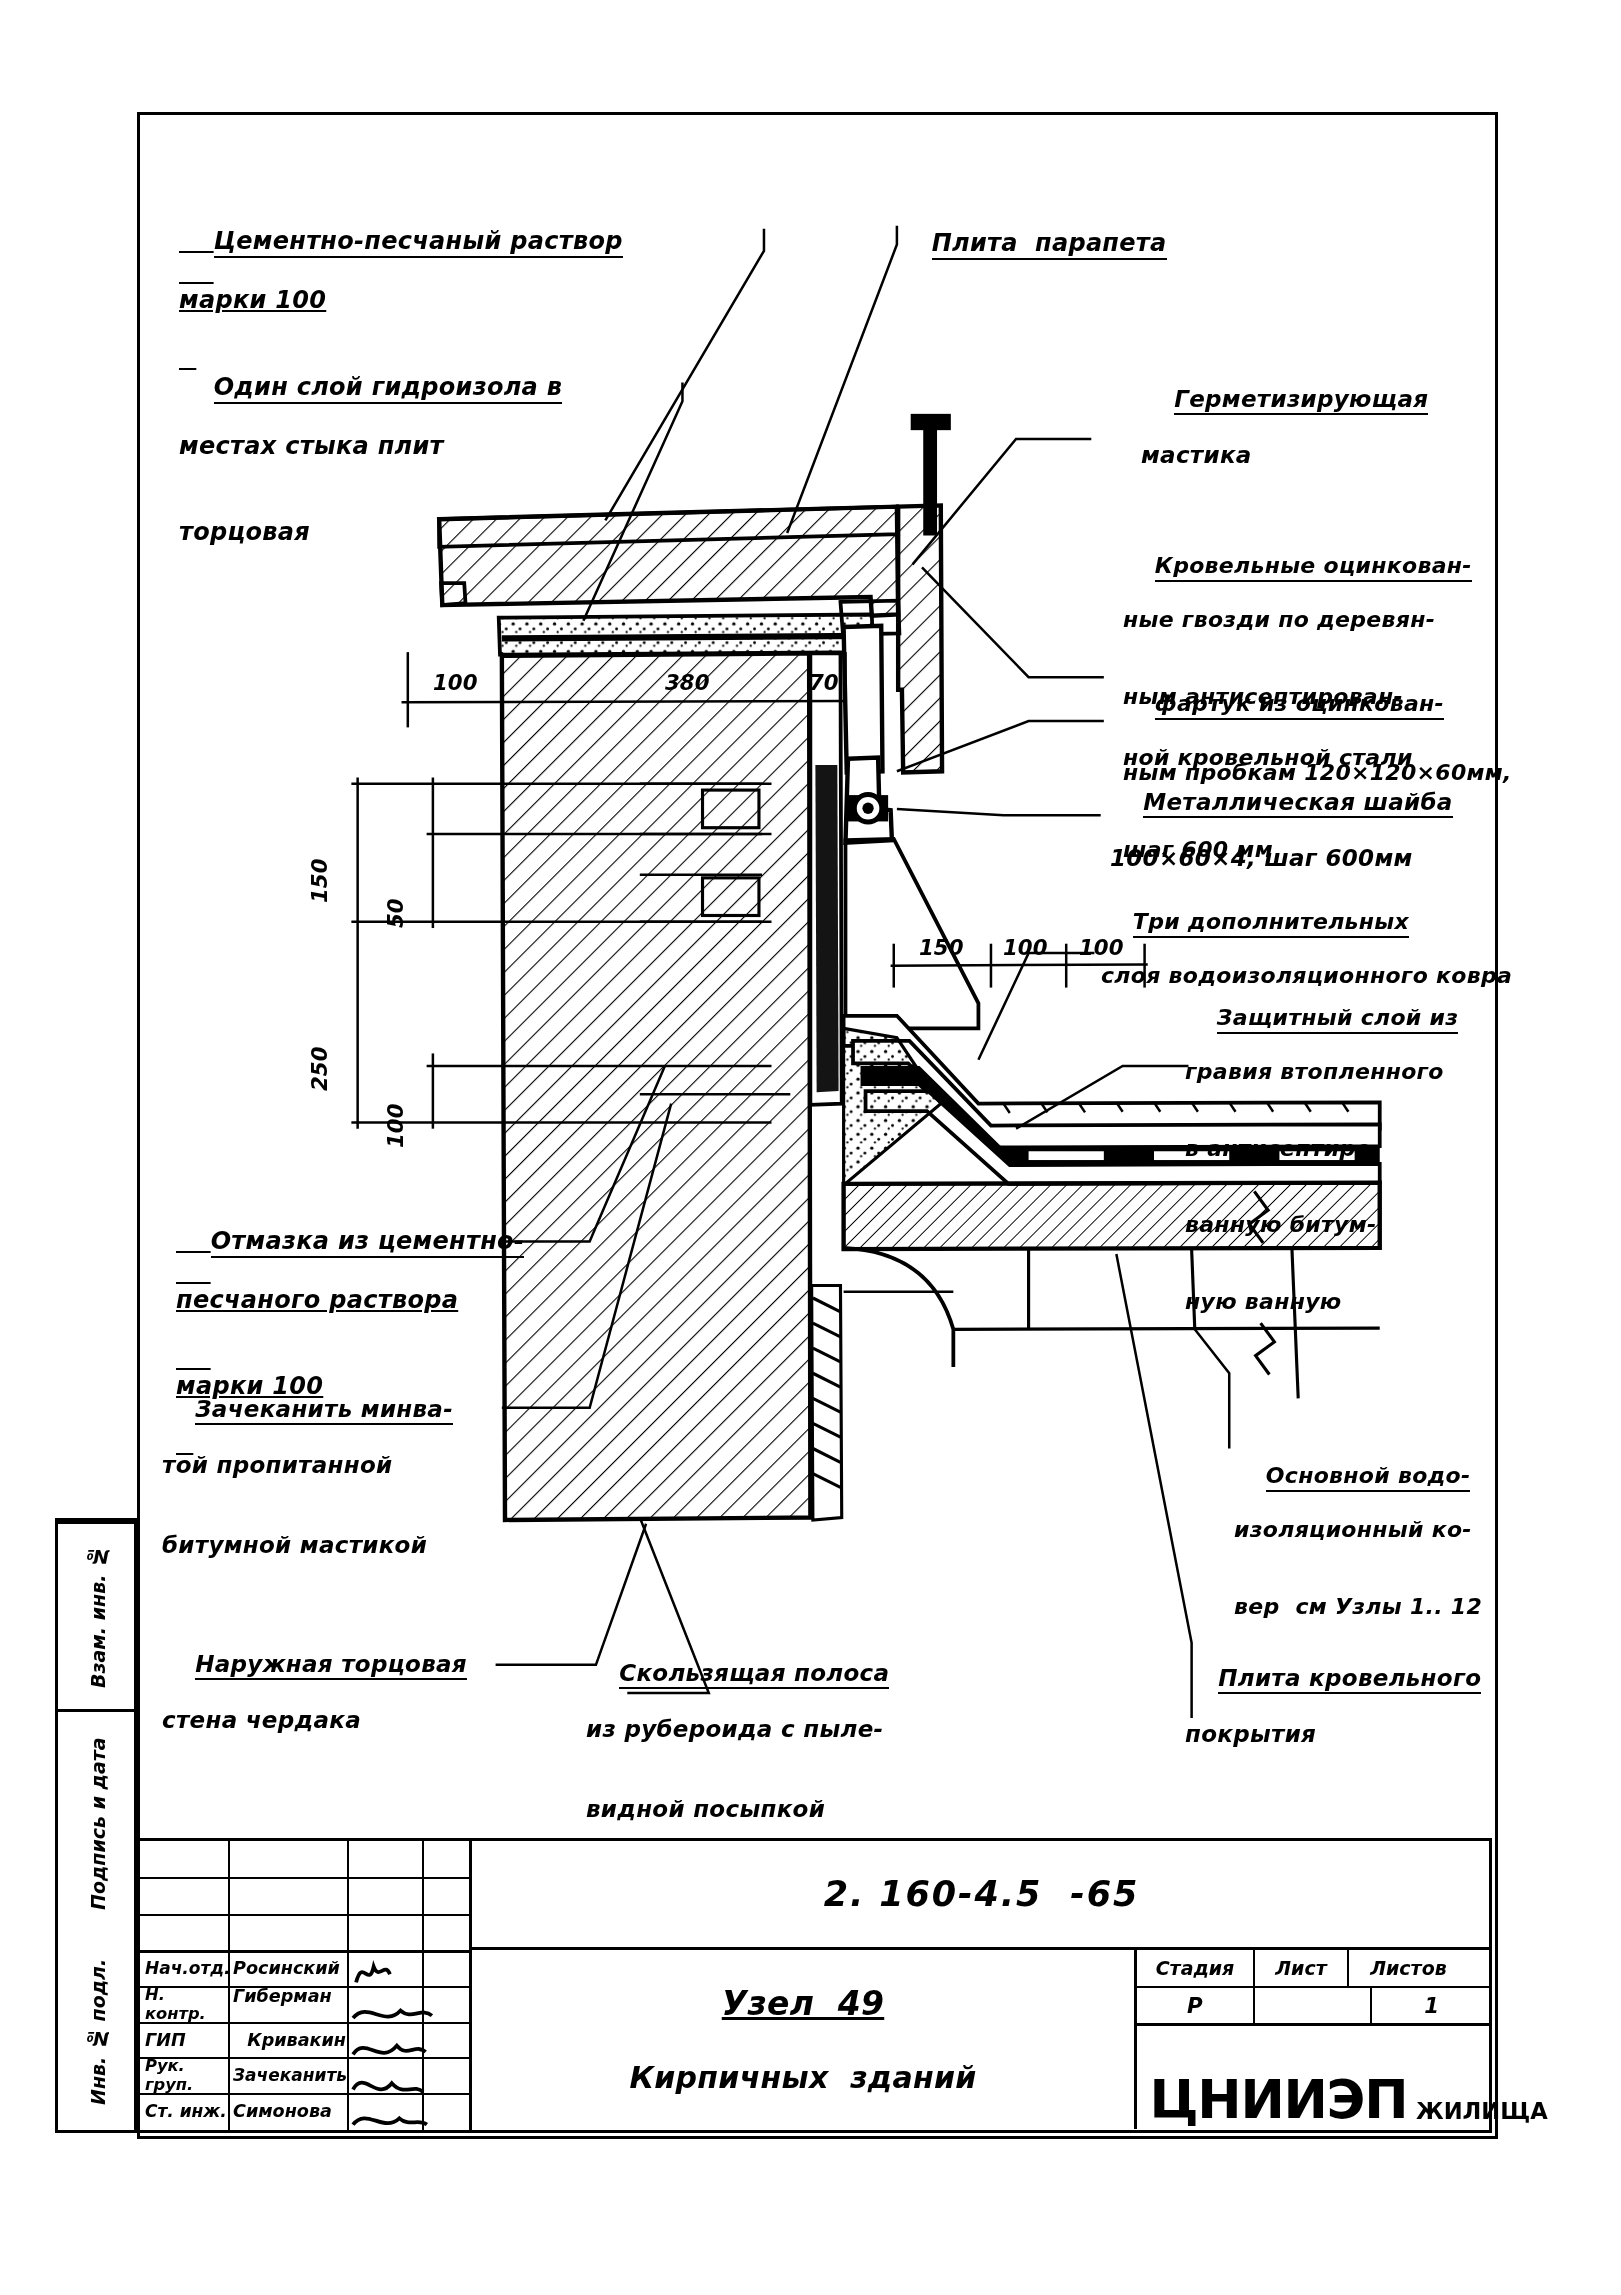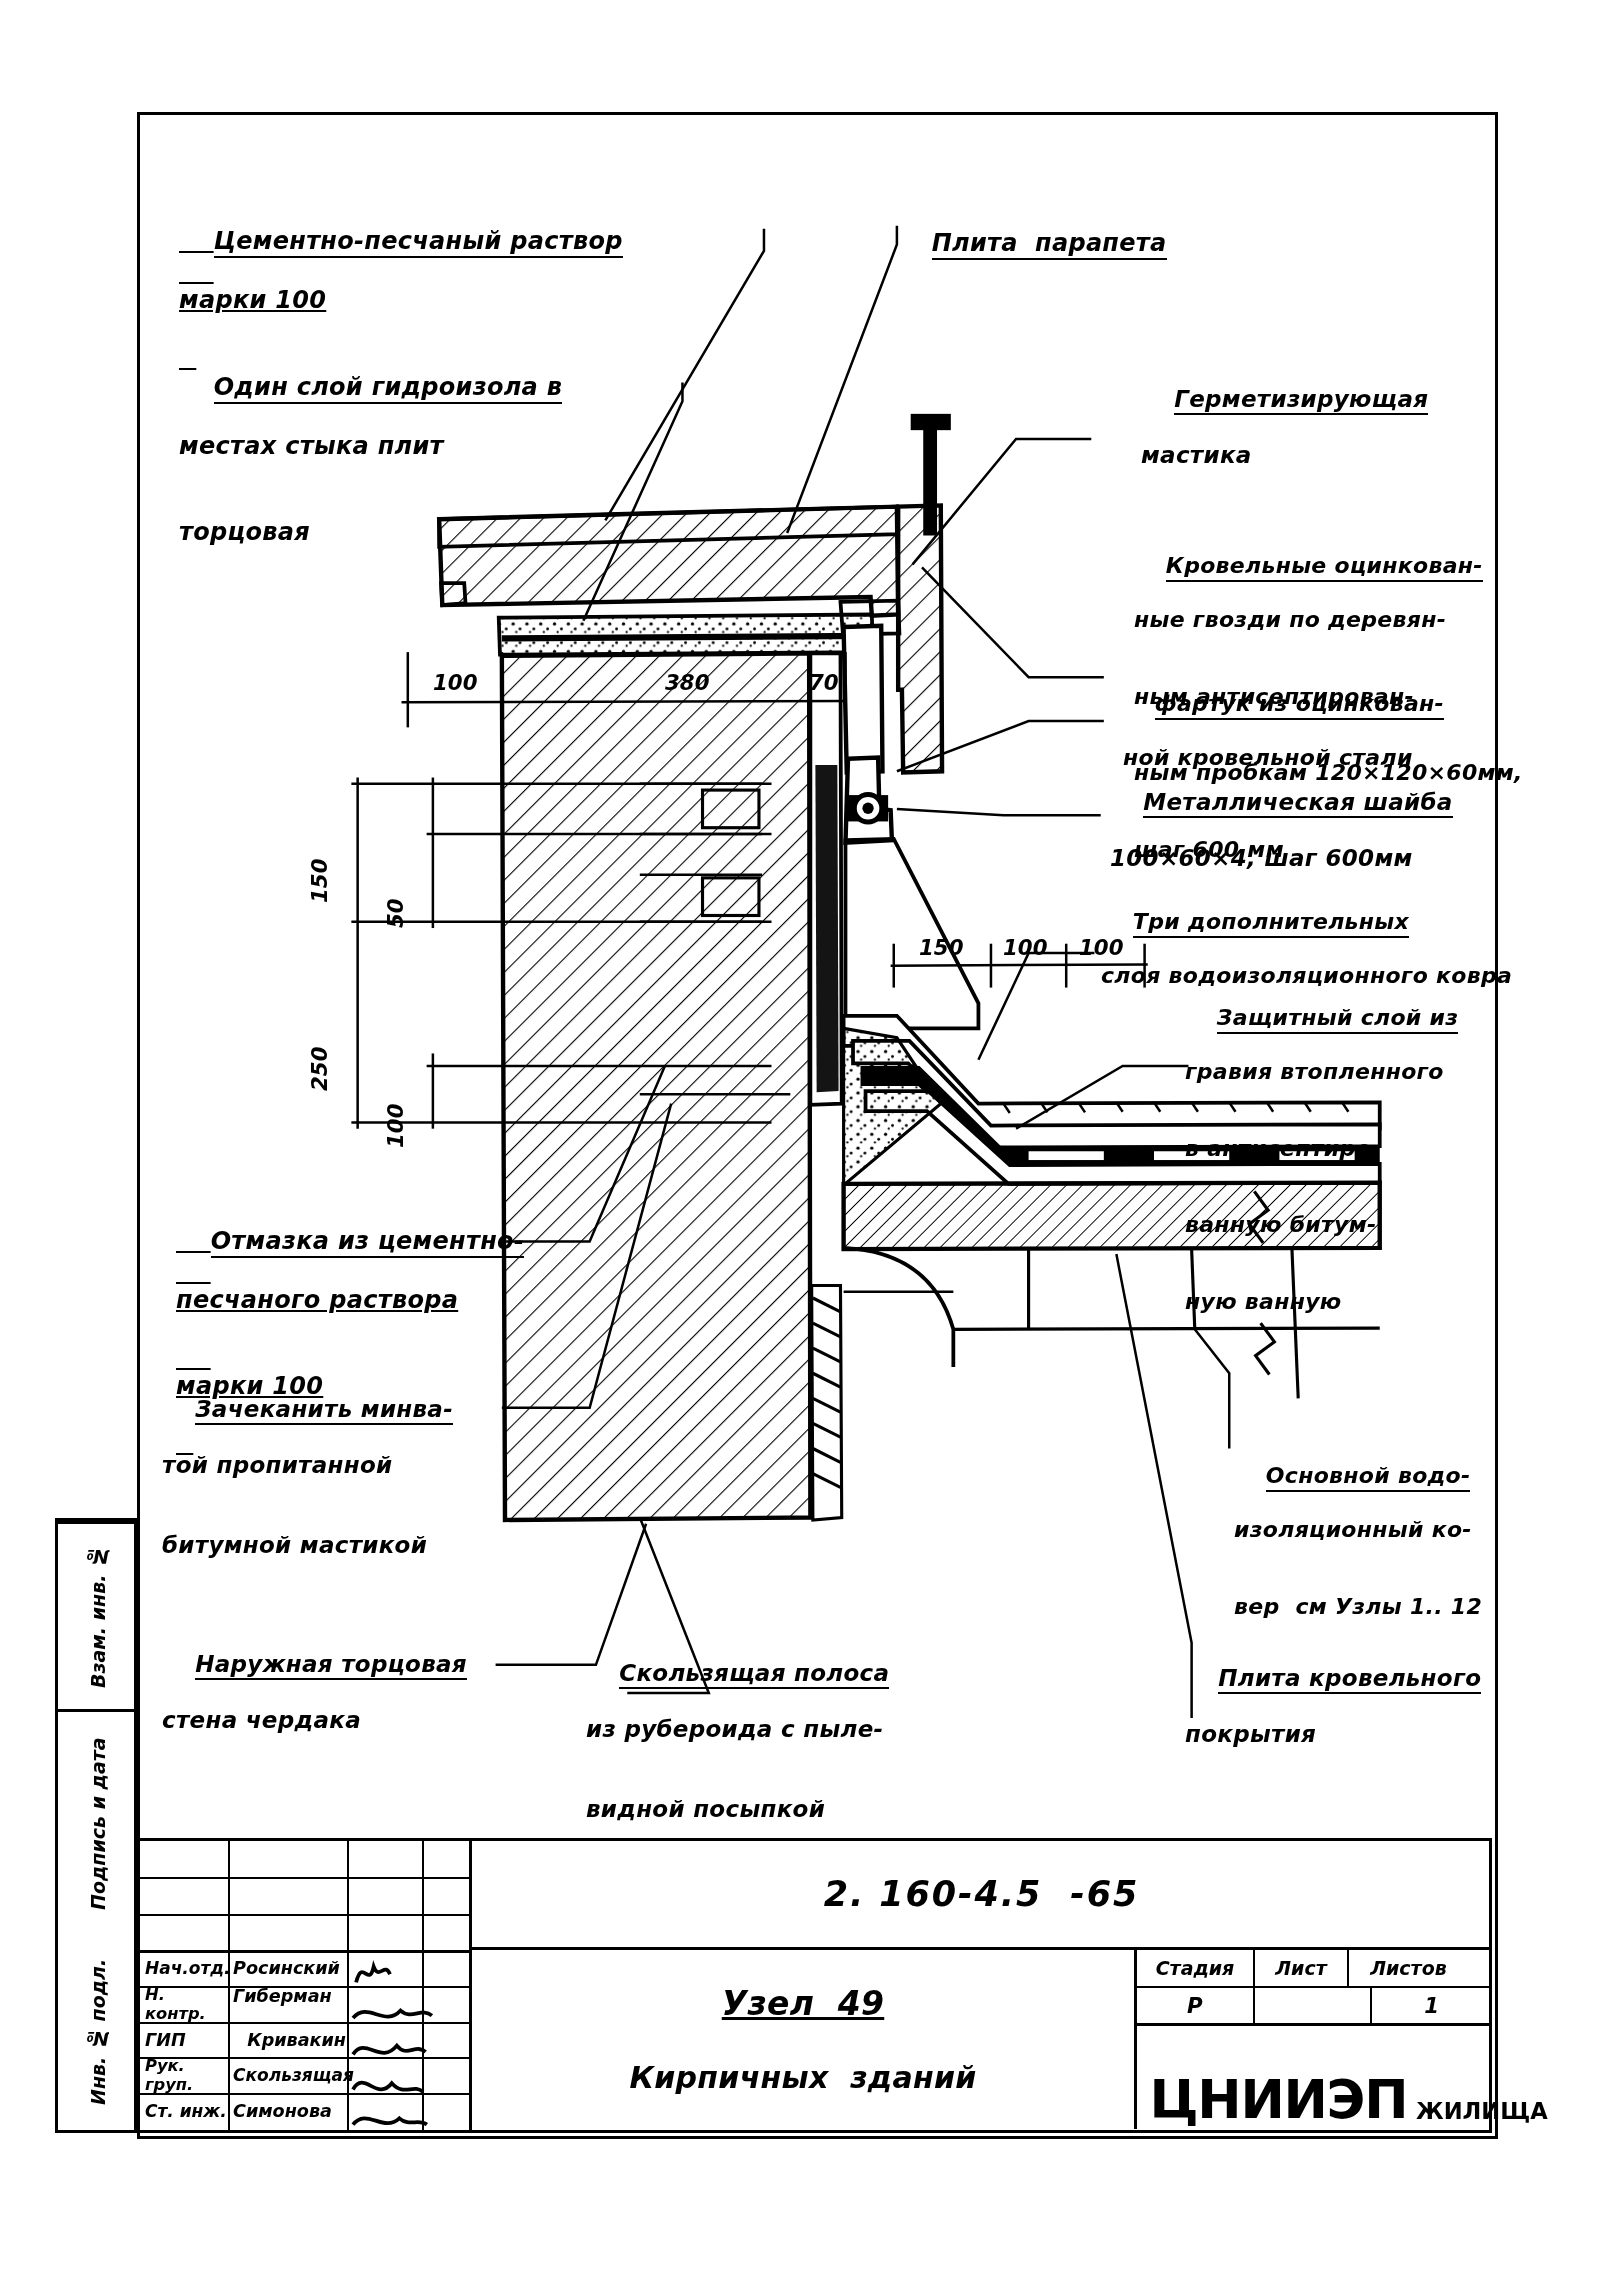--- a/index.html
+++ b/index.html
@@ -202,21 +202,21 @@
     <span class="ln ul">Один слой гидроизола в</span>
     <span class="ln">местах стыка плит</span>
     <span class="ln">торцовая</span>
   </div>
 
   <div class="note hand" style="left:1141px;top:359px;font-size:23px;">
     <span class="ln ul">Герметизирующая</span>
     <span class="ln">мастика</span>
   </div>
 
-  <div class="note hand" style="left:1123px;top:528px;font-size:22px;margin-left:11px;">
+  <div class="note hand" style="left:1123px;top:528px;font-size:22px;">
     <span class="ln ul">Кровельные оцинкован-</span>
     <span class="ln">ные гвозди по деревян-</span>
     <span class="ln">ным антисептирован-</span>
     <span class="ln">ным пробкам 120×120×60мм,</span>
     <span class="ln">шаг 600 мм</span>
   </div>
 
   <div class="note hand" style="left:1123px;top:666px;font-size:22px;">
     <span class="ln ul">фартук из оцинкован-</span>
     <span class="ln">ной кровельной стали</span>
@@ -335,21 +335,21 @@
         <span>ГИП</span>
         </div>
       <div class="tbtext" style="position:absolute;left:93px;top:181px;width:113px;height:36px;font-size:17.6px;justify-content:flex-end;">
         <span>Кривакин</span>
         </div>
 
       <div class="tbtext" style="position:absolute;left:5px;top:216px;width:82px;height:36px;font-size:16.3px;">
         <span>Рук. груп.</span>
         </div>
       <div class="tbtext" style="position:absolute;left:93px;top:216px;width:113px;height:36px;font-size:17px;">
-        <span>Скользящая</span>
+        <span>Зачеканить</span>
         </div>
 
       <div class="tbtext" style="position:absolute;left:5px;top:252px;width:82px;height:36px;font-size:17px;">
         <span>Ст. инж.</span>
         </div>
       <div class="tbtext" style="position:absolute;left:93px;top:252px;width:113px;height:36px;font-size:17.6px;">
         <span>Симонова</span>
         </div>
 
       <svg width="332" height="289" style="position:absolute;left:0;top:0;" viewBox="0 0 530 460">

